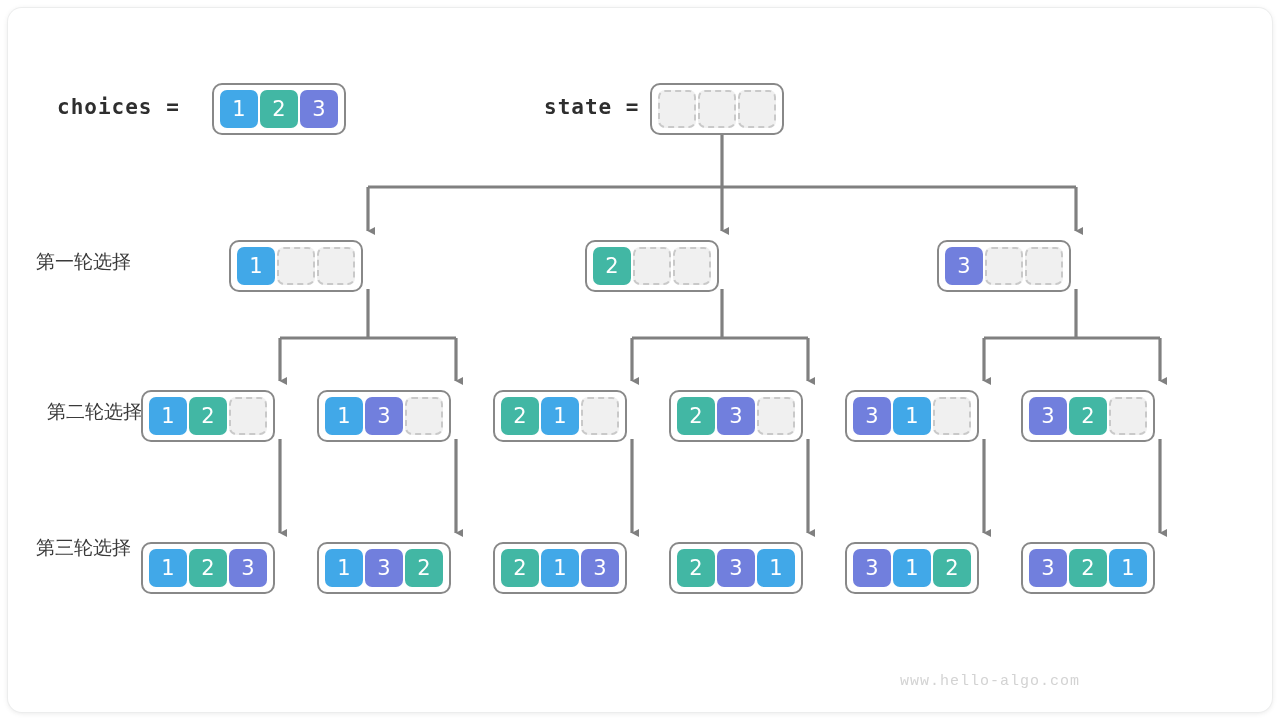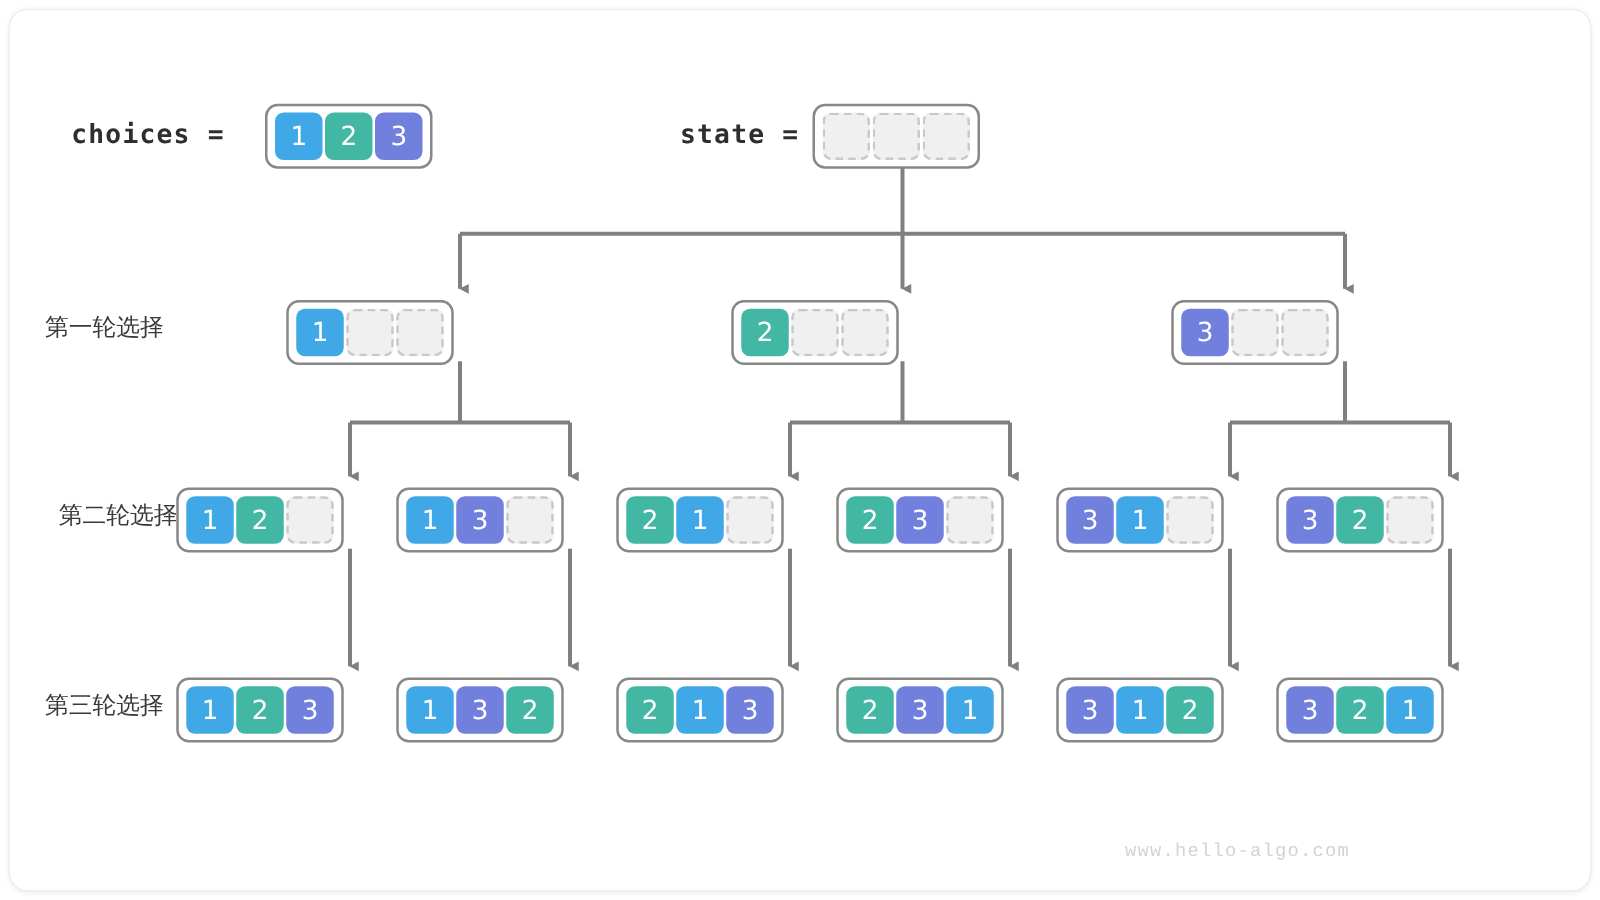--- a/index.html
+++ b/index.html
@@ -158,21 +158,21 @@
   <div class="mono-label" style="left:521px; top:95px;margin-left:23px;">state =</div>
 
   <div class="array" id="state-array" style="left:650px; top:83px;">
       <div class="cell empty"></div>
       <div class="cell empty"></div>
       <div class="cell empty"></div>
     </div>
 
   <div class="row-label" style="left:36px; top:249px;">第一轮选择</div>
   <div class="row-label" style="left:36px; top:399px;margin-left:11px;">第二轮选择</div>
-  <div class="row-label" style="left:36px; top:551px;">第三轮选择</div>
+  <div class="row-label" style="left:36px; top:535px;">第三轮选择</div>
 
   <div id="array-layer">
       <div class="array" style="left: 229px; top: 240px;">
         <div class="cell c1">1</div>
         <div class="cell empty"></div>
         <div class="cell empty"></div>
       </div>
       <div class="array" style="left: 585px; top: 240px;">
         <div class="cell c2">2</div>
         <div class="cell empty"></div>

